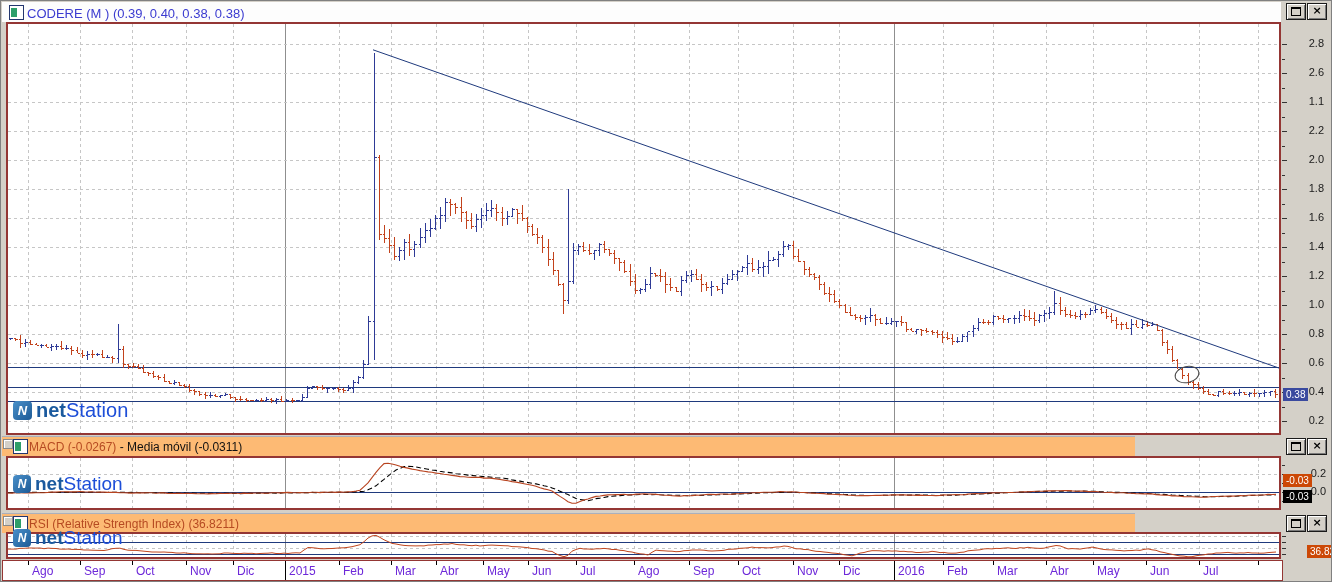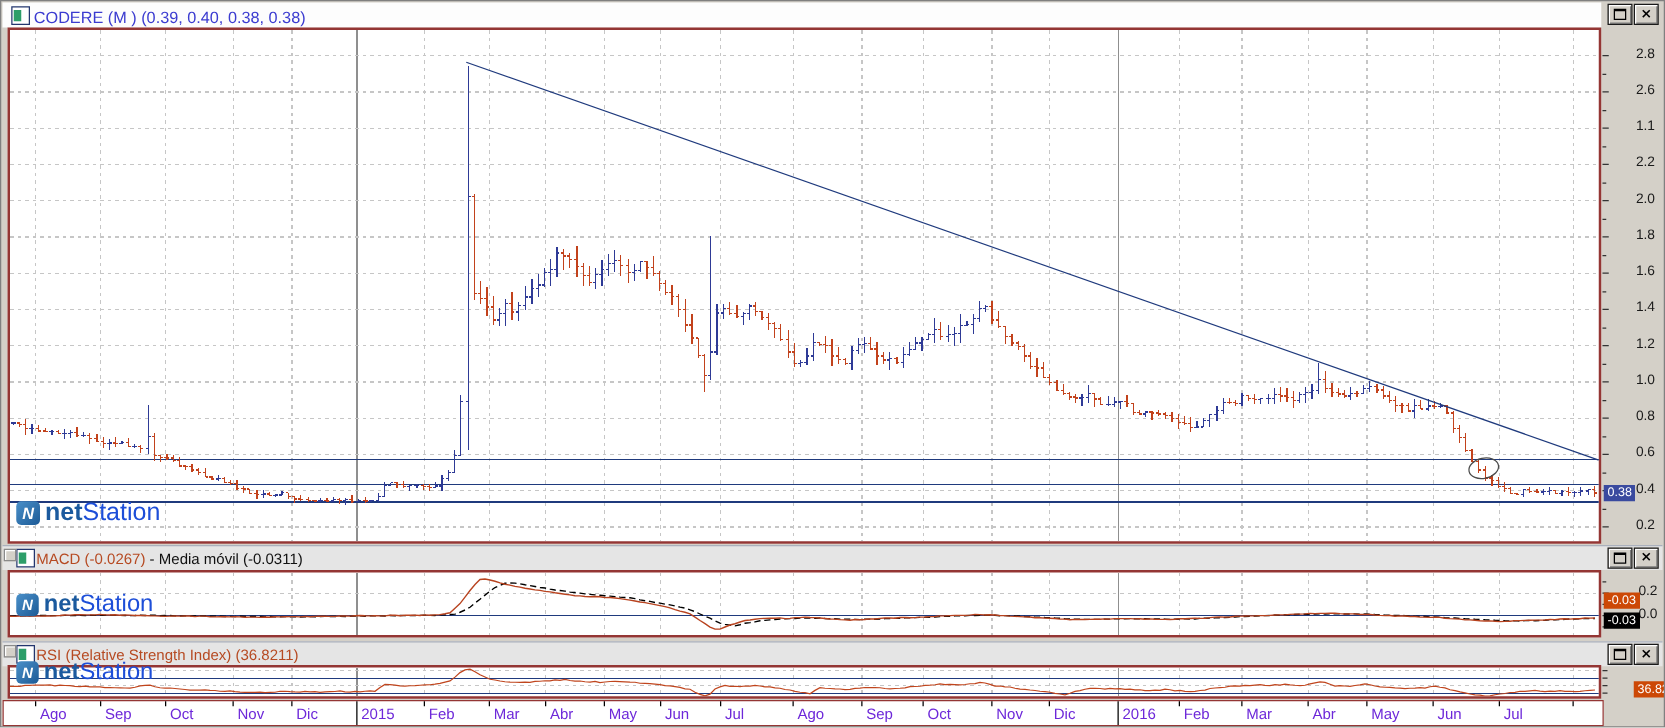--- a/index.html
+++ b/index.html
@@ -4,21 +4,21 @@
 <style>
   html,body{margin:0;padding:0;}
   body{
     width:1332px;height:582px;position:relative;overflow:hidden;
     background:#d4d0c8;font-family:"Liberation Sans",sans-serif;
     -webkit-font-smoothing:antialiased;
   }
   .frame{position:absolute;left:0;top:0;right:0;bottom:0;border:1px solid #808080;pointer-events:none;}
   
   .titlebar-main{position:absolute;left:2px;top:2px;width:1279px;height:20px;background:#fdfdfd;}
-  .subheader{position:absolute;left:2px;width:1328px;height:19px;background:#e5e5e5;border-top:1px solid #aab0bc;text-decoration:underline;}
+  .subheader{position:absolute;left:2px;width:1133px;height:19px;background:#fdba74;border-top:1px solid #aab0bc;text-decoration:underline;}
   #header-macd{top:436px;}
   #header-rsi{top:513px;}
   .hdr-text{position:absolute;left:27px;top:3px;font-size:12px;white-space:nowrap;}
   .titlebar-main .hdr-text{left:25px;top:4px;font-size:13px;color:#3b3bd0;}
   .chart-icon{position:absolute;left:7px;top:3px;width:13px;height:13px;background:#fff;border:1px solid #23366e;}
   .chart-icon i{position:absolute;left:1px;top:2px;width:6px;height:9px;background:#2d9e69;}
   .subheader .chart-icon{left:11px;top:2px;}
   .grip{position:absolute;left:3px;width:8px;height:8px;background:#d4d0c8;border:1px solid #8a8a8a;box-shadow:inset 1px 1px 0 #fff;}
   
   .wbtn{position:absolute;width:18px;height:15px;background:#d4d0c8;border:1px solid #1a1a1a;

